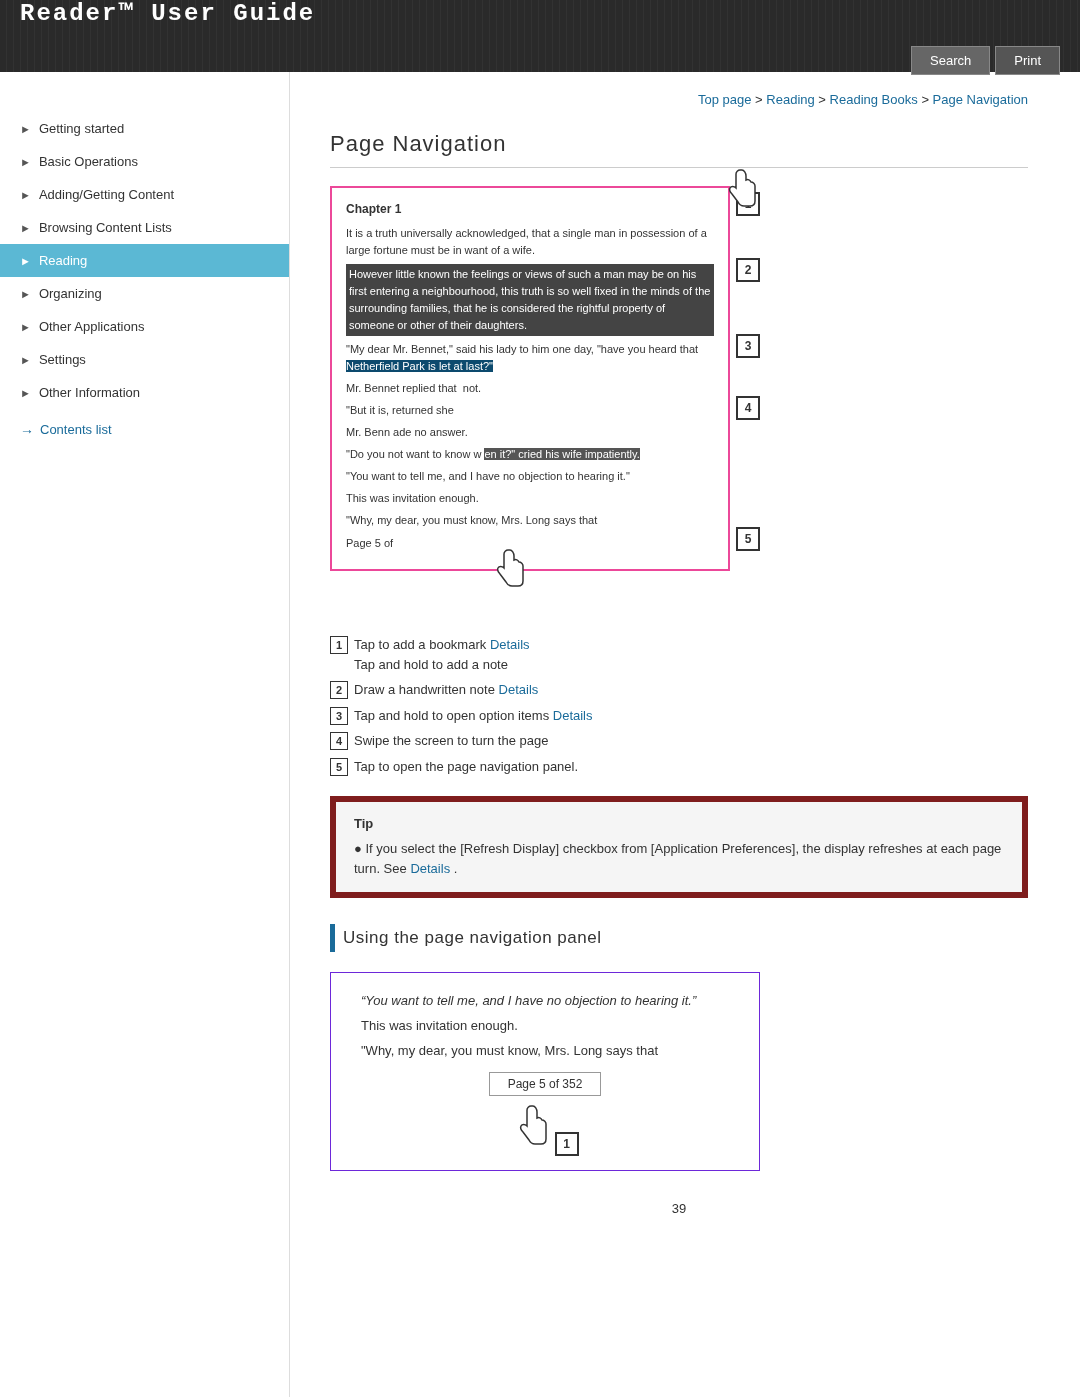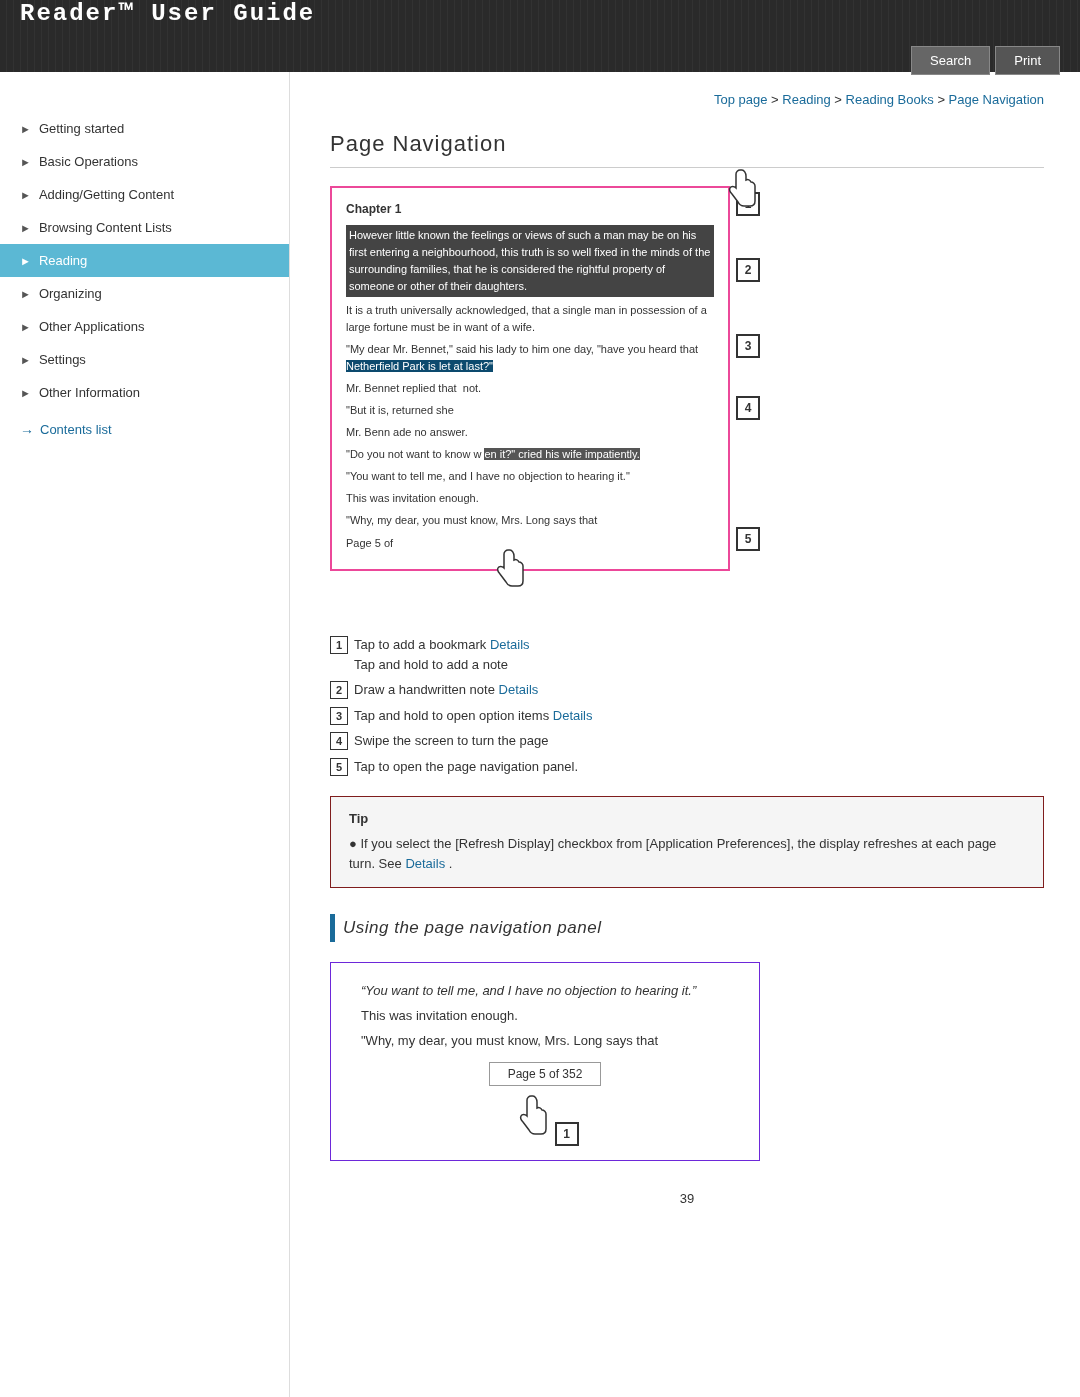--- a/index.html
+++ b/index.html
@@ -89,21 +89,21 @@
       color: #1a6b9a;
       font-size: 13px;
       cursor: pointer;
       gap: 6px;
       text-decoration: none;
     }
 
     
     .content {
       flex: 1;
-      padding: 20px 36px 40px 40px;
+      padding: 20px 52px 40px 40px;
     }
 
     
     .breadcrumb {
       text-align: right;
       color: #1a6b9a;
       font-size: 13px;
       margin-bottom: 24px;
     }
     .breadcrumb span { color: #333; }
@@ -150,21 +150,21 @@
       font-weight: bold;
       flex-shrink: 0;
       margin-top: 1px;
     }
     .feature-text { flex: 1; }
     .details-link { color: #1a6b9a; text-decoration: none; }
 
     
     .tip-box {
       background: #f5f5f5;
-      border: 1px solid #7f1d1d;
+      border: 6px solid #7f1d1d;
       padding: 14px 18px;
       margin-bottom: 26px;
     }
     .tip-title {
       font-size: 13px;
       font-weight: bold;
       margin-bottom: 8px;
       color: #333;
     }
     .tip-text {
@@ -172,21 +172,20 @@
       line-height: 1.5;
       color: #333;
     }
 
     
     .section-heading {
       display: flex;
       align-items: center;
       gap: 8px;
       margin-bottom: 20px;
-      font-style: italic;
     }
     .blue-bar {
       width: 5px;
       height: 28px;
       background: #1a6b9a;
       flex-shrink: 0;
     }
     .section-title {
       font-size: 17px;
       font-weight: normal;
@@ -334,22 +333,22 @@
     
     <h1 class="page-title">Page Navigation</h1>
 
     
 
     
     <div class="book-wrapper">
       <div class="book-frame">
         <div style="font-weight:bold; margin-bottom:6px; font-size:12px;">Chapter 1</div>
 
+        <p class="book-text">It is a truth universally acknowledged, that a single man in possession of a large fortune must be in want of a wife.</p>
         <p class="book-text" style="background:#444;color:#fff;padding:2px 3px;">However little known the feelings or views of such a man may be on his first entering a neighbourhood, this truth is so well fixed in the minds of the surrounding families, that he is considered the rightful property of someone or other of their daughters.</p>
-        <p class="book-text">It is a truth universally acknowledged, that a single man in possession of a large fortune must be in want of a wife.</p>
         <p class="book-text">
           <span>"My dear Mr. Bennet," said his lady to him one day, "have you heard that</span>
           <span style="background:#0c4a6e;color:#fff;">Netherfield Park is let at last?"</span>
         </p>
         <p class="book-text">
           <span>Mr. Bennet replied that</span>
           &nbsp;<span>not.</span>
         </p>
         <p class="book-text">"But it is, returned she</p>
         <p class="book-text">

